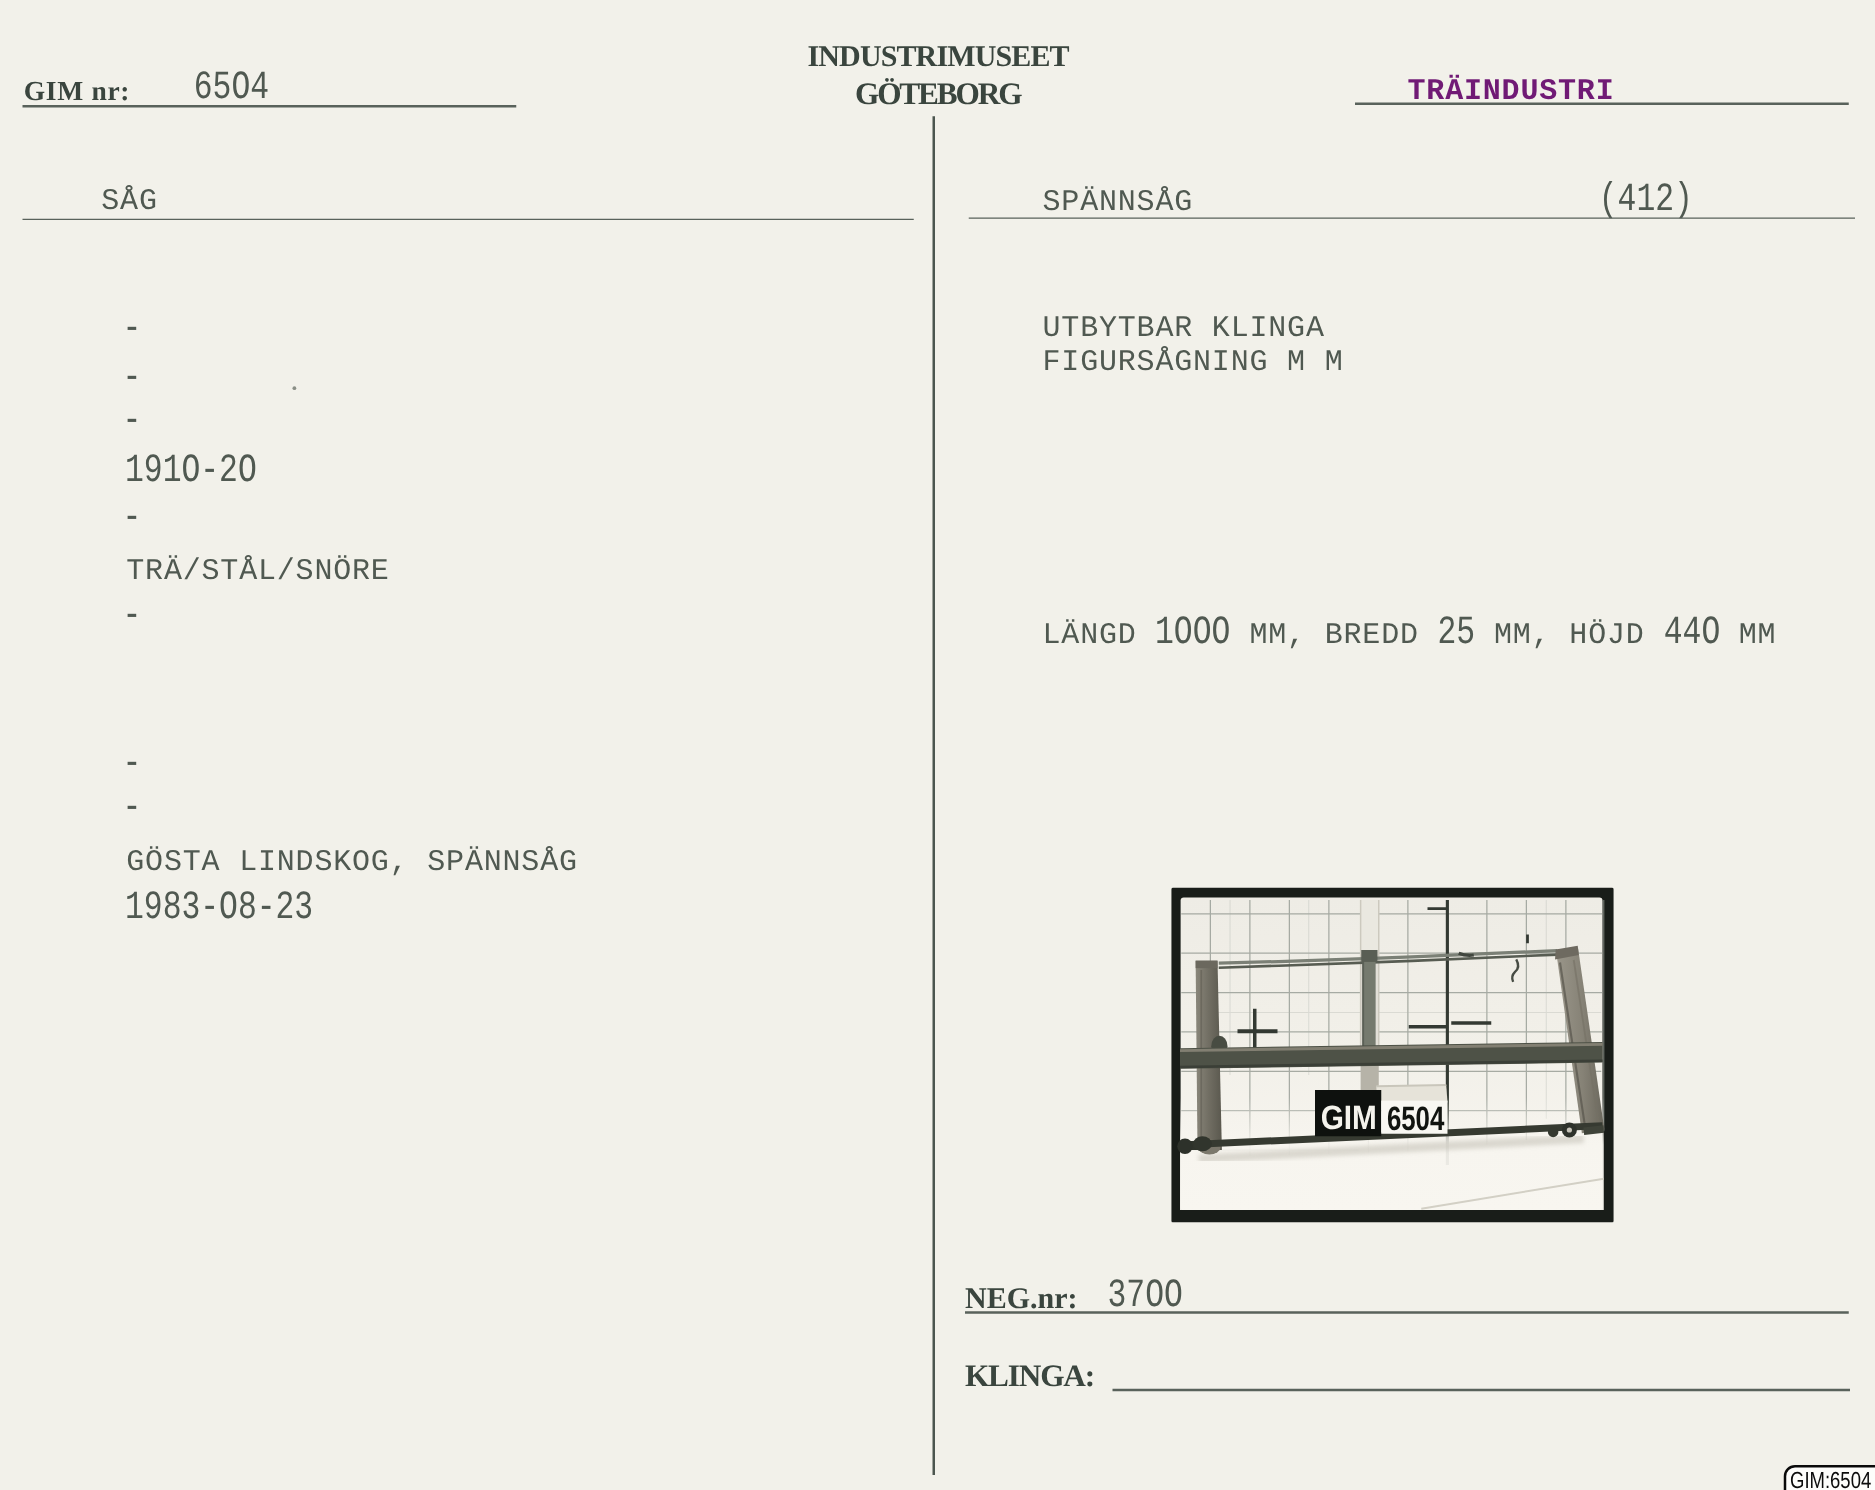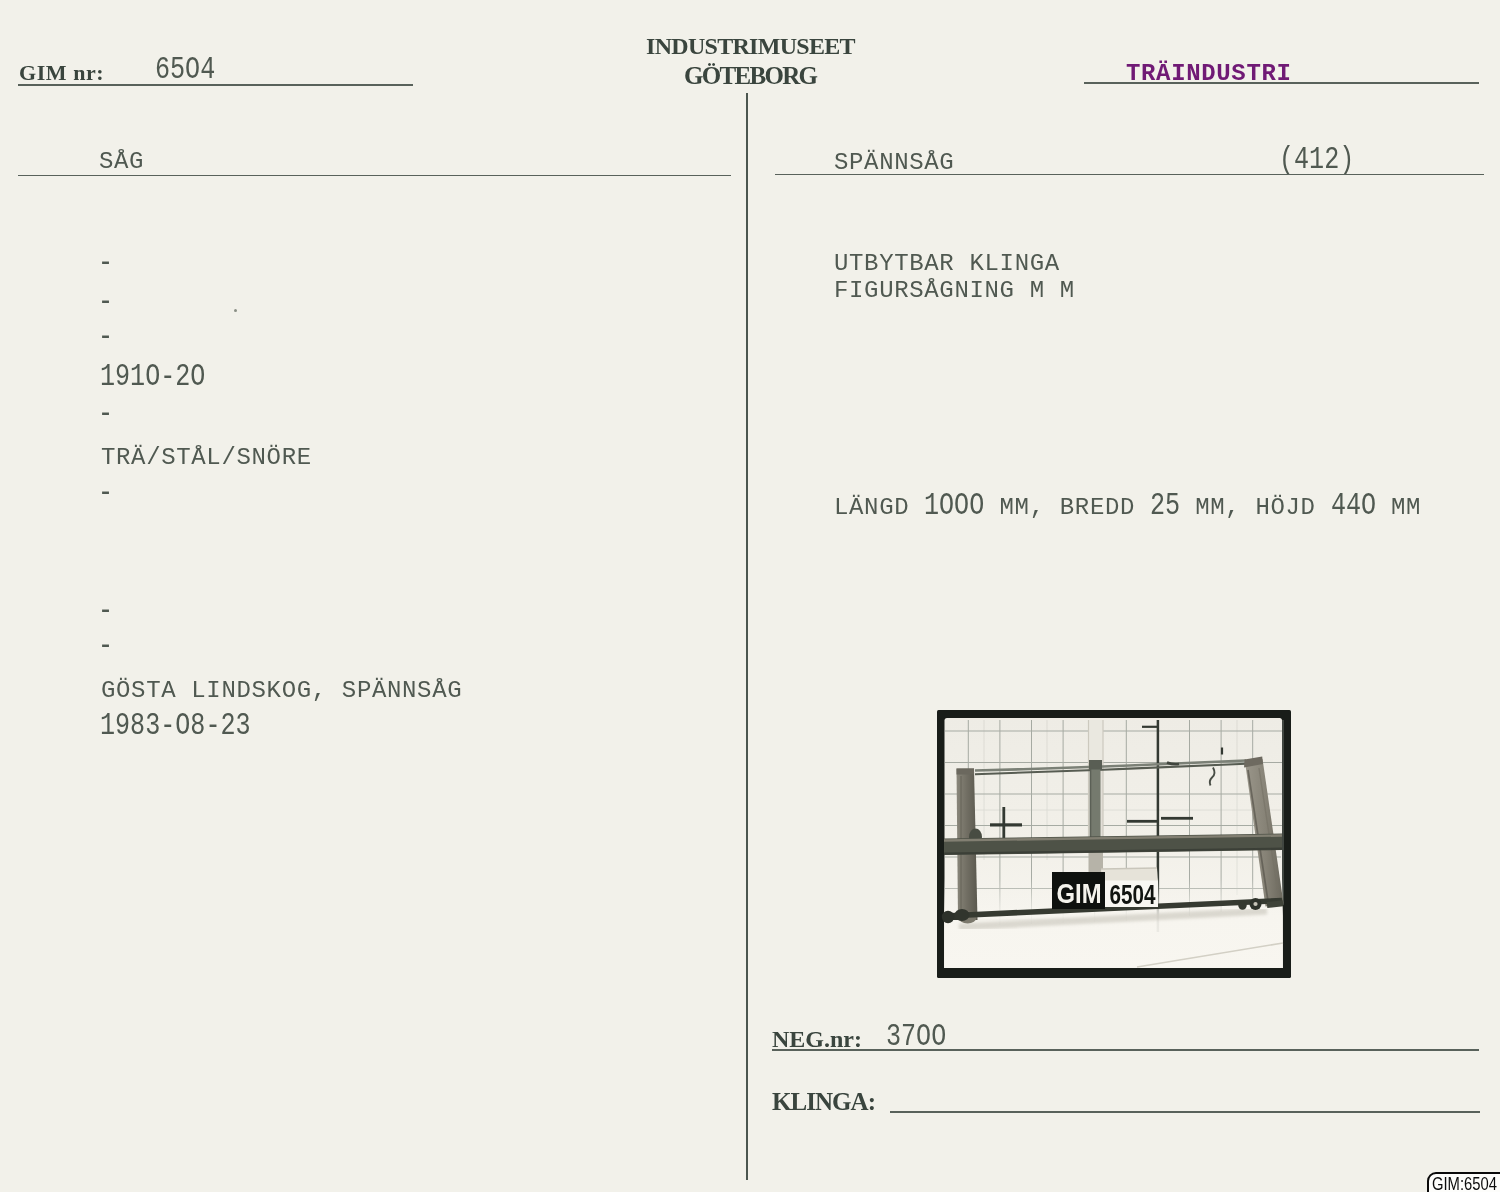--- a/index.html
+++ b/index.html
@@ -26,21 +26,21 @@
 <div class="b" id="indu" style="left:646px;top:33.6px;font-size:24px;letter-spacing:-0.7px">INDUSTRIMUSEET</div>
 
 <div class="b" id="gote" style="left:684px;top:62.8px;font-size:25px;letter-spacing:-1.7px">GÖTEBORG</div>
 
 <div class="t tc" style="left:1126px;top:61.8px;font-weight:bold;color:#701a75">TRÄINDUSTRI</div>
 
 <div class="ln" style="left:1084px;top:82px;width:395px;height:1.8px"></div>
 
 <div class="ln" style="left:746px;top:93px;width:2px;height:1087px;background:#4c564f"></div>
 
-<div class="t tc" style="left:99px;top:149.8px">SÅG</div>
+<div class="t tc" style="left:81px;top:149.8px">SÅG</div>
 
 <div class="ln" style="left:18px;top:174.6px;width:713px;height:1.8px"></div>
 
 <div class="t tc" style="left:834px;top:150.8px">SPÄNNSÅG</div>
 
 <div class="t td" style="left:1279px;top:143.7px">(412)</div>
 
 <div class="ln" style="left:775px;top:173.6px;width:709px;height:1.8px"></div>
 
 <div class="t td" style="left:97.5px;top:247.1px">-</div>

